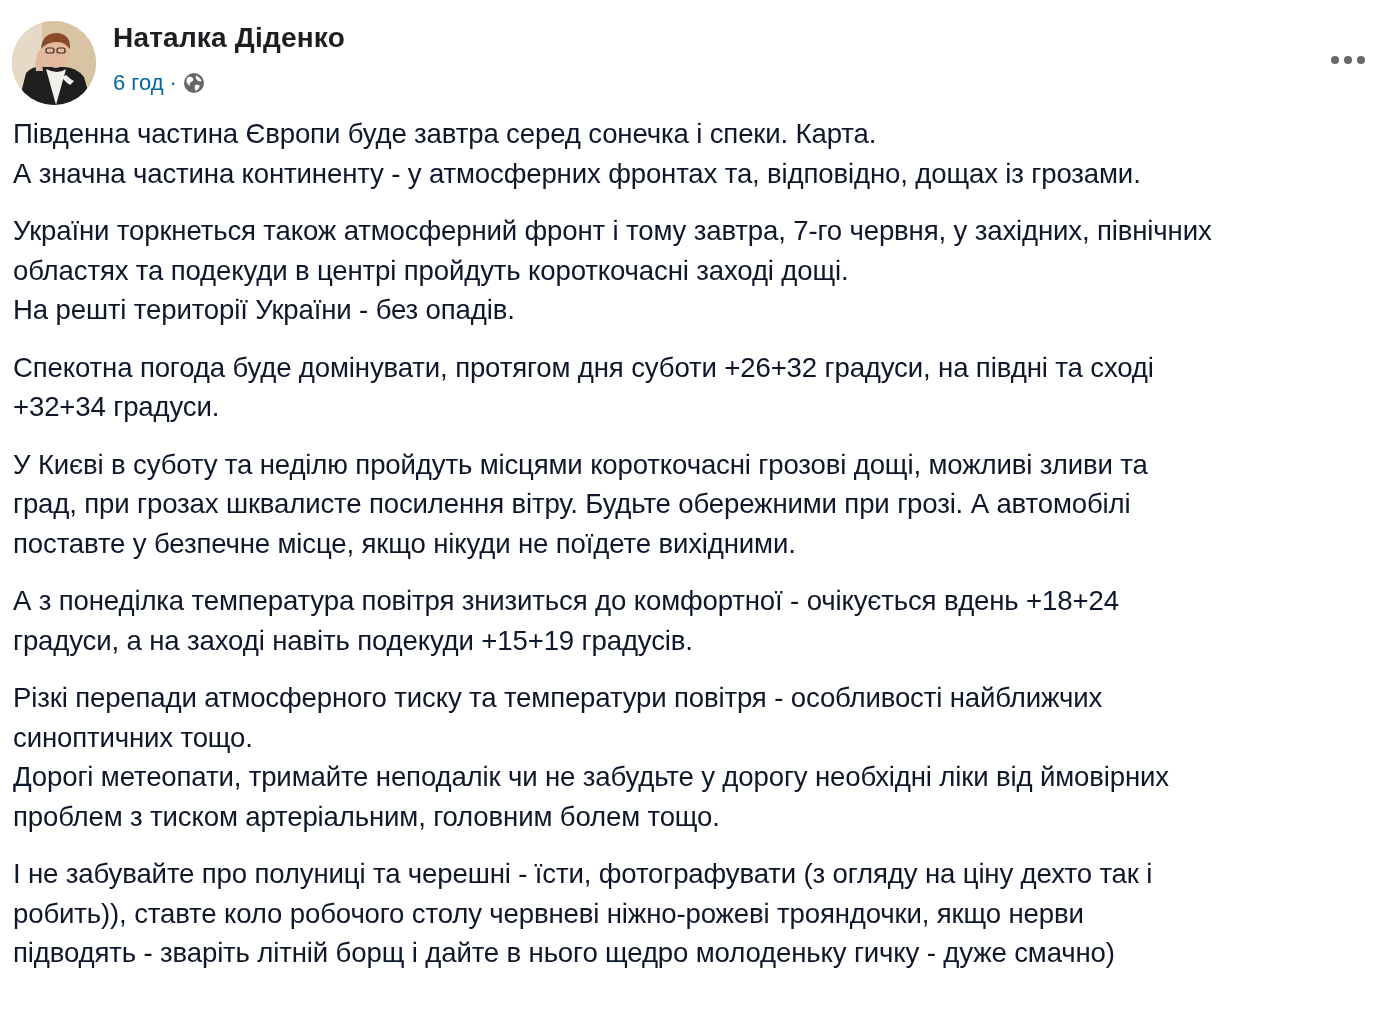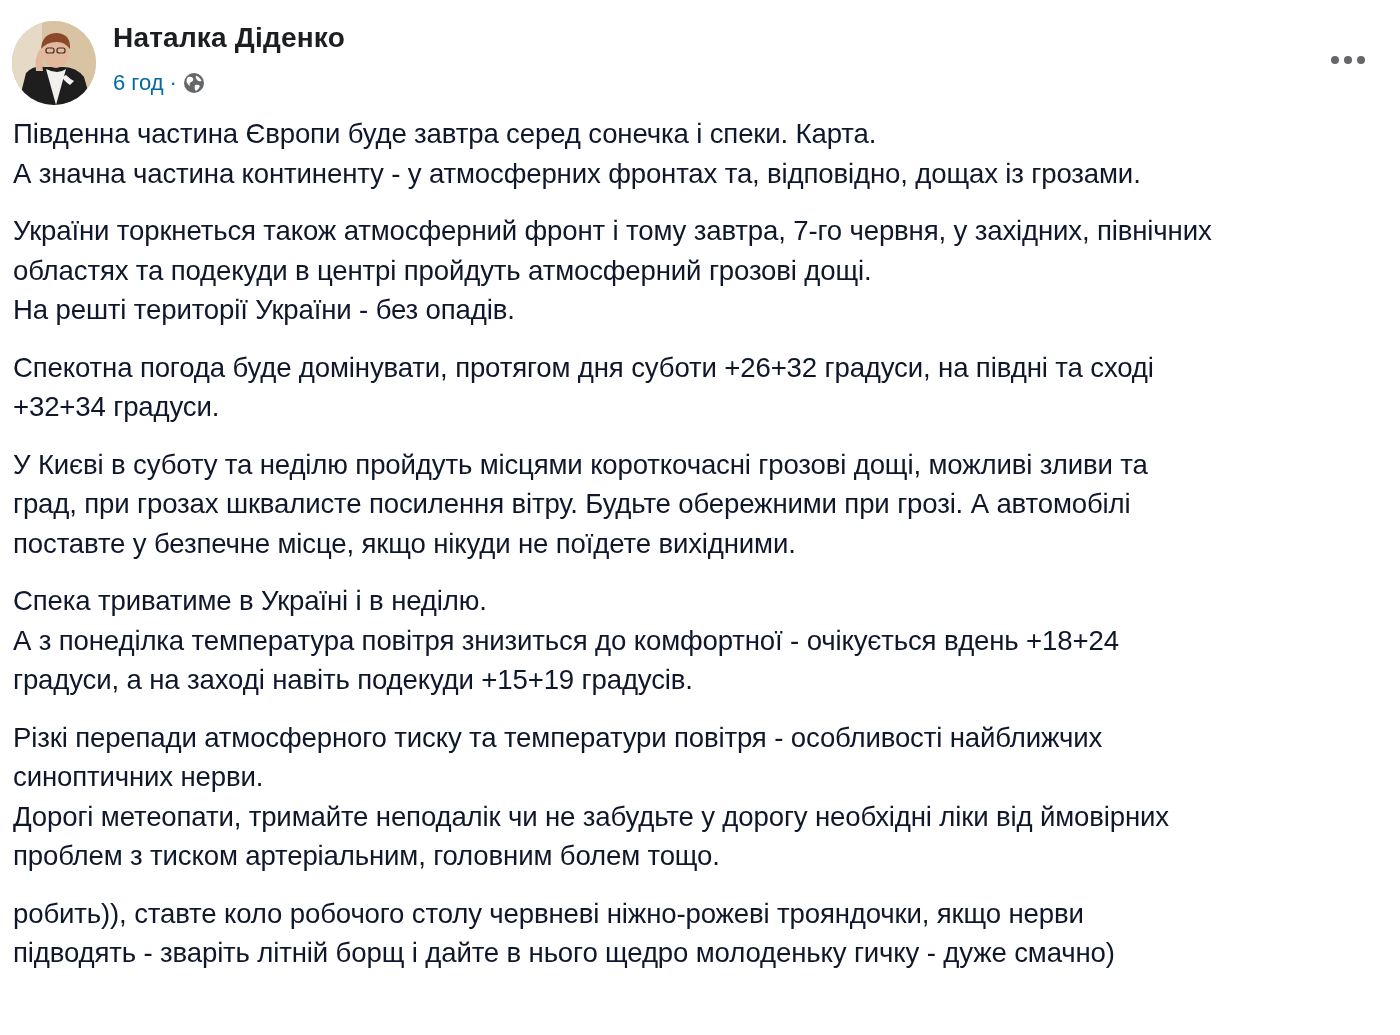--- a/index.html
+++ b/index.html
@@ -142,40 +142,40 @@
   </div>
 </div>
 
 <div class="post-body">
   <p>
     <span class="line">Південна частина Європи буде завтра серед сонечка і спеки. Карта.</span>
     <span class="line">А значна частина континенту - у атмосферних фронтах та, відповідно, дощах із грозами.</span>
   </p>
   <p>
     <span class="line">України торкнеться також атмосферний фронт і тому завтра, 7-го червня, у західних, північних</span>
-    <span class="line">областях та подекуди в центрі пройдуть атмосферний грозові дощі.</span>
+    <span class="line">областях та подекуди в центрі пройдуть короткочасні заході дощі.</span>
     <span class="line">На решті території України - без опадів.</span>
   </p>
   <p>
     <span class="line">Спекотна погода буде домінувати, протягом дня суботи +26+32 градуси, на півдні та сході</span>
     <span class="line">+32+34 градуси.</span>
   </p>
   <p>
     <span class="line">У Києві в суботу та неділю пройдуть місцями короткочасні грозові дощі, можливі зливи та</span>
     <span class="line">град, при грозах шквалисте посилення вітру. Будьте обережними при грозі. А автомобілі</span>
     <span class="line">поставте у безпечне місце, якщо нікуди не поїдете вихідними.</span>
   </p>
   <p>
-    <span class="line">Спека триватиме в Україні і в неділю.</span>
     <span class="line">А з понеділка температура повітря знизиться до комфортної - очікується вдень +18+24</span>
     <span class="line">градуси, а на заході навіть подекуди +15+19 градусів.</span>
   </p>
   <p>
     <span class="line">Різкі перепади атмосферного тиску та температури повітря - особливості найближчих</span>
-    <span class="line">синоптичних нерви.</span>
+    <span class="line">синоптичних тощо.</span>
     <span class="line">Дорогі метеопати, тримайте неподалік чи не забудьте у дорогу необхідні ліки від ймовірних</span>
     <span class="line">проблем з тиском артеріальним, головним болем тощо.</span>
   </p>
   <p>
+    <span class="line">І не забувайте про полуниці та черешні - їсти, фотографувати (з огляду на ціну дехто так і</span>
     <span class="line">робить)), ставте коло робочого столу червневі ніжно-рожеві трояндочки, якщо нерви</span>
     <span class="line">підводять - зваріть літній борщ і дайте в нього щедро молоденьку гичку - дуже смачно)</span>
   </p>
 </div>
 
 </body></html>

